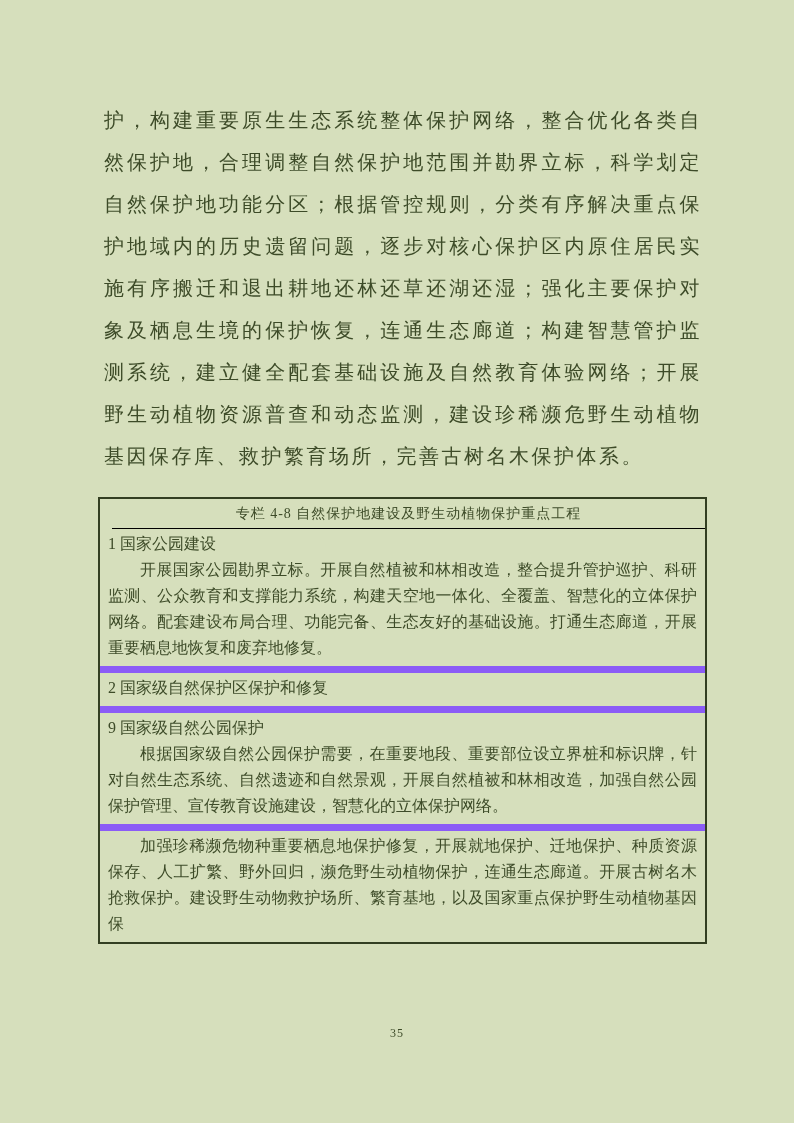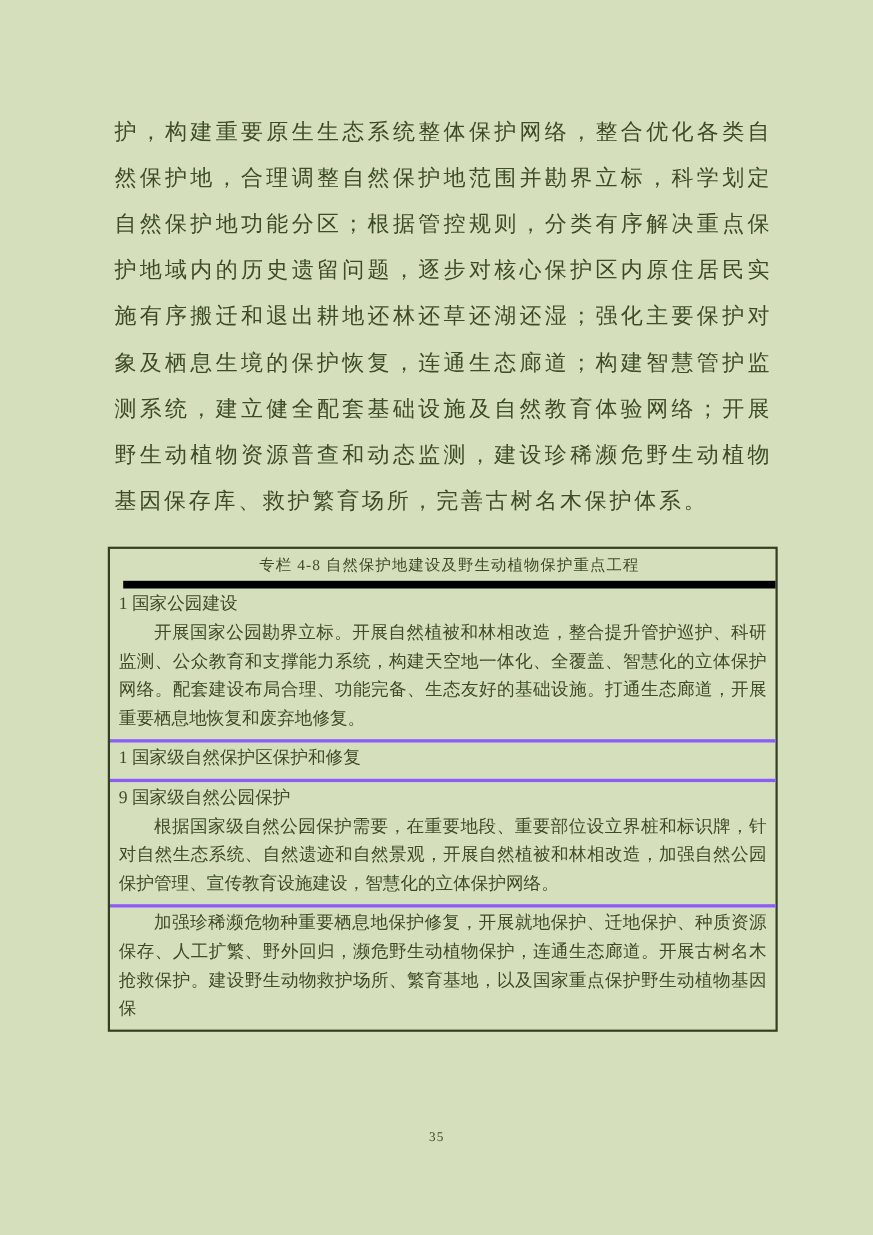--- a/index.html
+++ b/index.html
@@ -34,25 +34,25 @@
     top: 497px;
     width: 609px;
     box-sizing: border-box;
     border: 2px solid #333f22;
   }
   .box-title {
     text-align: center;
     font-size: 14px;
     letter-spacing: 1px;
     padding: 6px 4px 5px 4px;
-    border-bottom: 7px solid #000000;
+    border-bottom: 1px solid #000000;
     margin-left: 12px;
   }
   .box-section {
-    border-bottom: 3px solid #8b5cf6;
+    border-bottom: 7px solid #8b5cf6;
     padding: 2px 8px 5px 8px;
     font-size: 16px;
     line-height: 26px;
   }
   .box-section:last-child {
     border-bottom: none;
   }
   .sec-heading {
     text-align: left;
   }
@@ -80,21 +80,21 @@
   <p class="main-text">护，构建重要原生生态系统整体保护网络，整合优化各类自然保护地，合理调整自然保护地范围并勘界立标，科学划定自然保护地功能分区；根据管控规则，分类有序解决重点保护地域内的历史遗留问题，逐步对核心保护区内原住居民实施有序搬迁和退出耕地还林还草还湖还湿；强化主要保护对象及栖息生境的保护恢复，连通生态廊道；构建智慧管护监测系统，建立健全配套基础设施及自然教育体验网络；开展野生动植物资源普查和动态监测，建设珍稀濒危野生动植物基因保存库、救护繁育场所，完善古树名木保护体系。</p>
 
   <div class="feature-box">
     <div class="box-title">专栏 4-8 自然保护地建设及野生动植物保护重点工程</div>
     <div id="sections">
         <div class="box-section">
           <div class="sec-heading">1 国家公园建设</div>
           <p class="sec-body">开展国家公园勘界立标。开展自然植被和林相改造，整合提升管护巡护、科研监测、公众教育和支撑能力系统，构建天空地一体化、全覆盖、智慧化的立体保护网络。配套建设布局合理、功能完备、生态友好的基础设施。打通生态廊道，开展重要栖息地恢复和废弃地修复。</p>
         </div>
         <div class="box-section">
-          <div class="sec-heading">1 国家级自然保护区保护和修复</div>
+          <div class="sec-heading">2 国家级自然保护区保护和修复</div>
         </div>
         <div class="box-section">
           <div class="sec-heading">9 国家级自然公园保护</div>
           <p class="sec-body">根据国家级自然公园保护需要，在重要地段、重要部位设立界桩和标识牌，针对自然生态系统、自然遗迹和自然景观，开展自然植被和林相改造，加强自然公园保护管理、宣传教育设施建设，智慧化的立体保护网络。</p>
         </div>
         <div class="box-section">
           <p class="sec-body">加强珍稀濒危物种重要栖息地保护修复，开展就地保护、迁地保护、种质资源保存、人工扩繁、野外回归，濒危野生动植物保护，连通生态廊道。开展古树名木抢救保护。建设野生动物救护场所、繁育基地，以及国家重点保护野生动植物基因保</p>
         </div>
       </div>
   </div>

